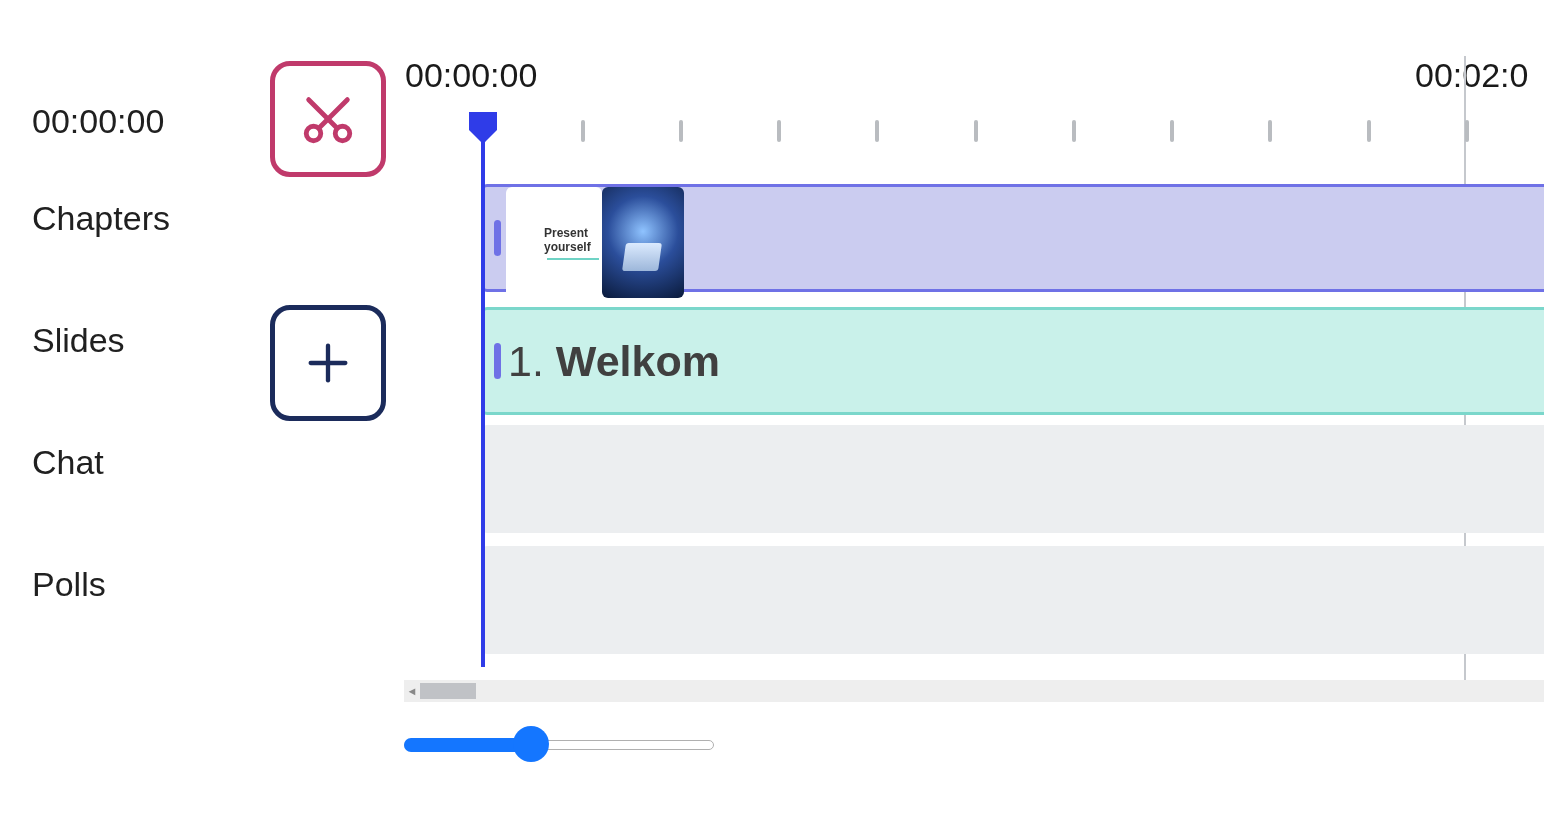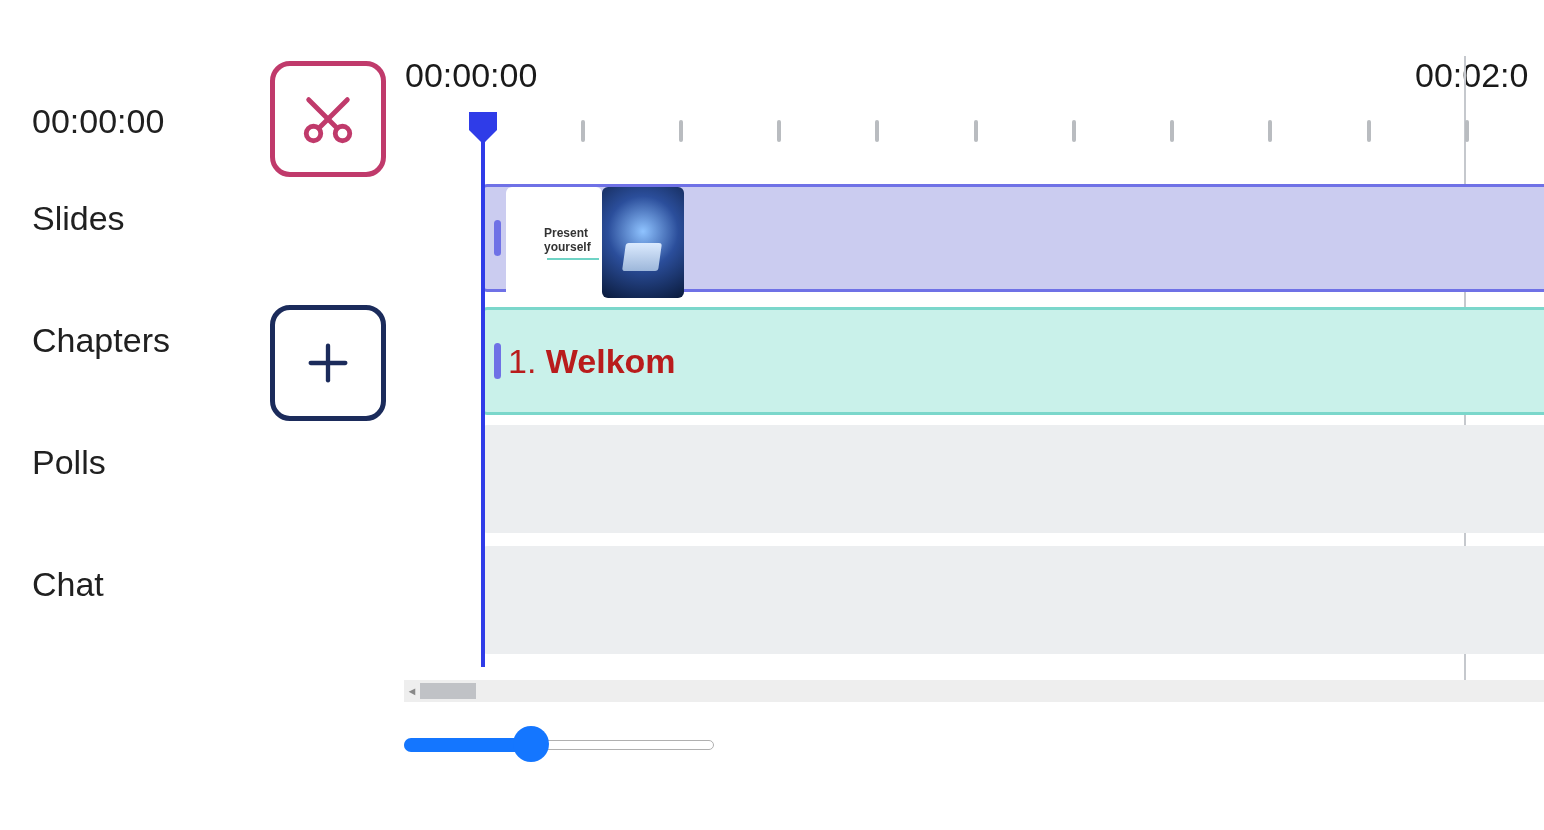--- a/index.html
+++ b/index.html
@@ -116,21 +116,21 @@
     position: absolute; overflow:hidden;
   }
   .slide-thumb.s2::after {
     content:""; position:absolute; left:22px; top:56px; width:36px; height:28px;
     background: linear-gradient(#dbeafe,#9db7da); transform: skewX(-8deg);
     border-radius: 3px;
   }
 
   .chapter-text {
     position: absolute; left: 24px; top: 50%; transform: translateY(-50%);
-    font-size: 34px; color: #b91c1c;
+    font-size: 43px; color: #404040;
   }
   .chapter-text .num { font-weight: 400; }
   .chapter-text .name { font-weight: 700; }
 
   
   .hscroll {
     position: absolute; left: 404px; right: 0; top: 680px; height: 22px;
     background: #eeeeee;
     display:flex; align-items:center;
   }
@@ -167,24 +167,24 @@
     background: #1476ff; border-radius: 50%;
   }
 </style>
 </head>
 <body>
 
 <div class="root">
 
   <div class="left-col">
     <div class="row time-row">00:00:00</div>
+    <div class="row">Chapters</div>
     <div class="row">Slides</div>
-    <div class="row">Chapters</div>
+    <div class="row">Chat</div>
     <div class="row">Polls</div>
-    <div class="row">Chat</div>
   </div>
 
   <div class="button-col">
     <div class="sq-btn cut-btn">
       <span>
         <svg width="58" height="58" viewBox="0 0 24 24" fill="none" stroke="#C03A6B" stroke-width="2" stroke-linecap="round" stroke-linejoin="round">
           <circle cx="6" cy="18" r="3"></circle>
           <circle cx="18" cy="18" r="3"></circle>
           <line x1="20" y1="4" x2="8.5" y2="15.5"></line>
           <line x1="4" y1="4" x2="15.5" y2="15.5"></line>

